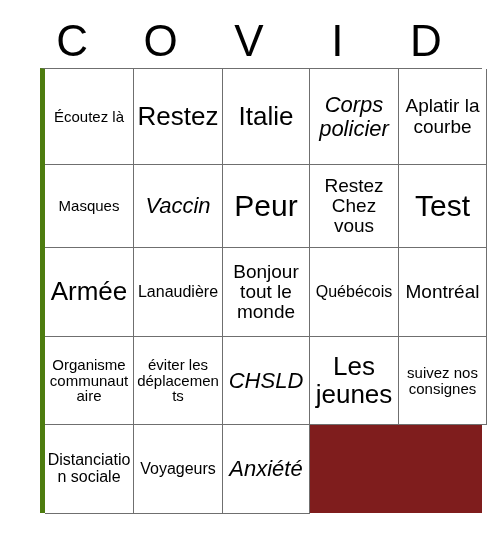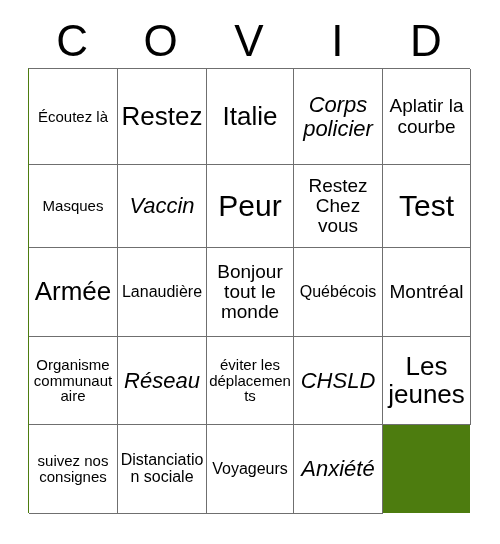--- a/index.html
+++ b/index.html
@@ -41,31 +41,31 @@
     line-height: 50px;
     font-weight: 400;
     color: #000000;
     letter-spacing: 0px;
     user-select: none;
   }
 
   
   .grid {
     position: absolute;
-    left: 28px;
+    left: 40px;
     top: 68px;
     width: 442px;
     height: 445px;
     box-sizing: border-box;
     border-top: 1px solid #6f6f6f;
-    border-left: 1px solid #4d7c0f;
+    border-left: 5px solid #4d7c0f;
     display: grid;
     grid-template-columns: 89px 89px 87px 89px 88px;
     grid-template-rows: 96px 83px 89px 88px 89px;
-    background: #4d7c0f;
+    background: #7f1d1d;
   }
 
   .cell {
     box-sizing: border-box;
     border-right: 1px solid #6f6f6f;
     border-bottom: 1px solid #6f6f6f;
     display: flex;
     align-items: center;
     justify-content: center;
     text-align: center;
@@ -150,23 +150,20 @@
     <div class="cell fs-xs">
         <span class="cell-text">Québécois</span>
       </div>
     <div class="cell fs-md">
         <span class="cell-text">Montréal</span>
       </div>
 
     <div class="cell fs-xxs">
         <span class="cell-text">Organisme communautaire</span>
       </div>
-    <div class="cell fs-lg">
-        <span class="cell-text">Réseau</span>
-      </div>
     <div class="cell fs-xxs">
         <span class="cell-text">éviter les déplacements</span>
       </div>
     <div class="cell fs-lg">
         <span class="cell-text">CHSLD</span>
       </div>
     <div class="cell fs-xl">
         <span class="cell-text">Les jeunes</span>
       </div>
 

